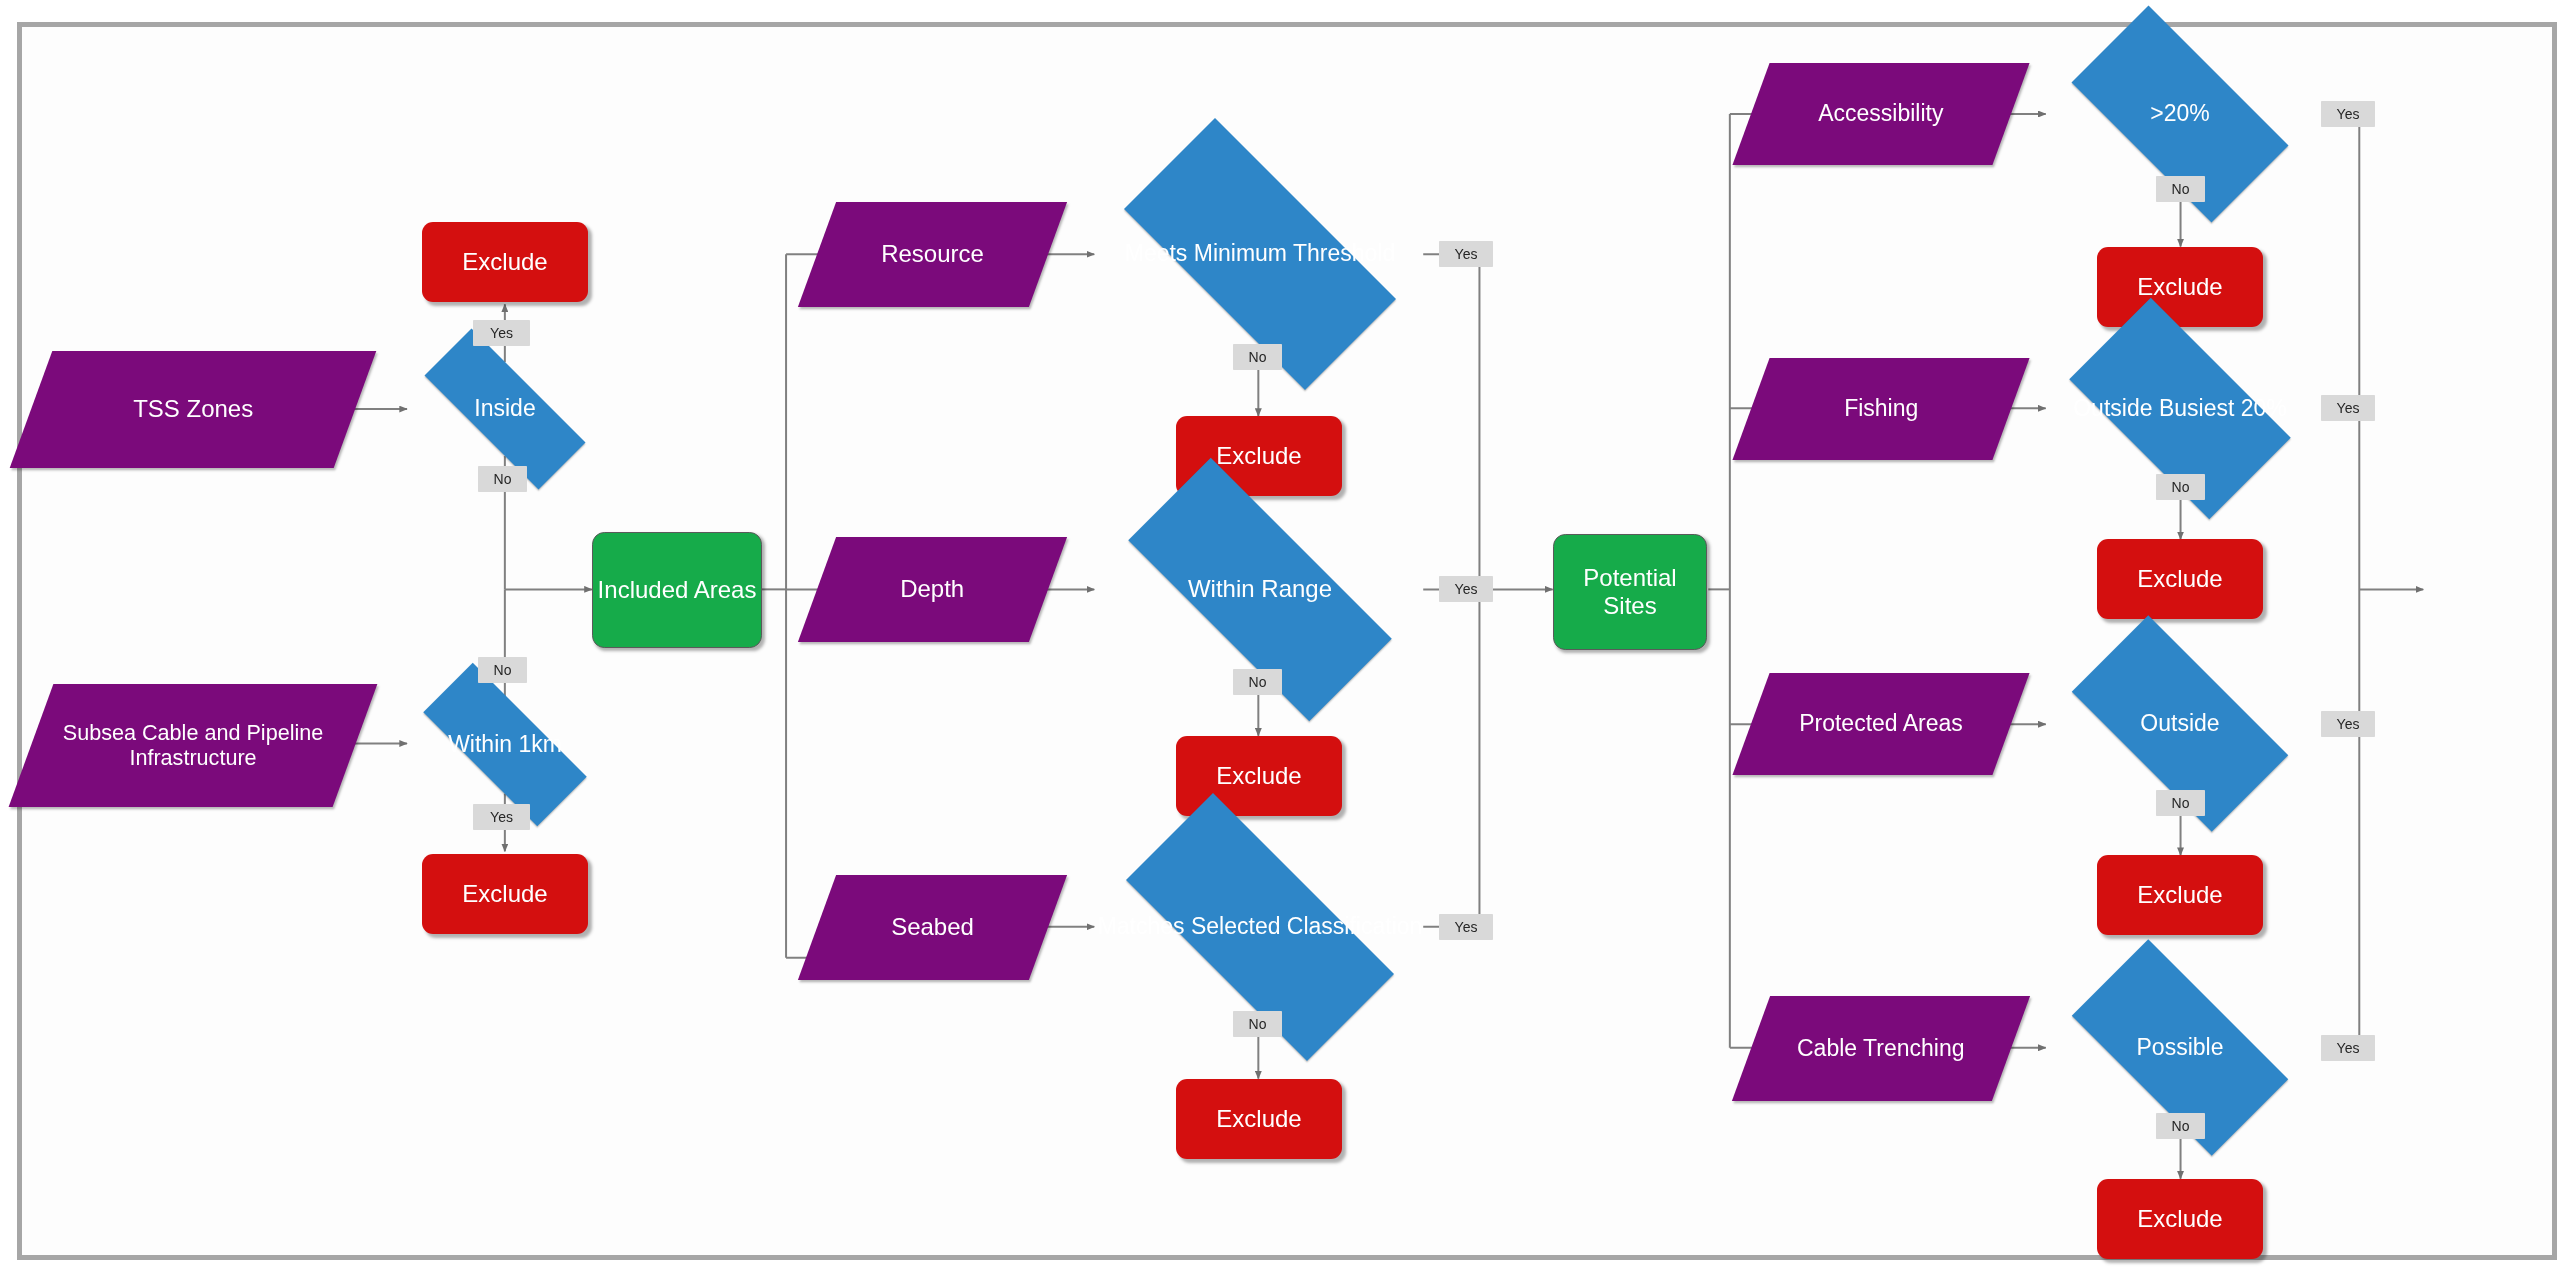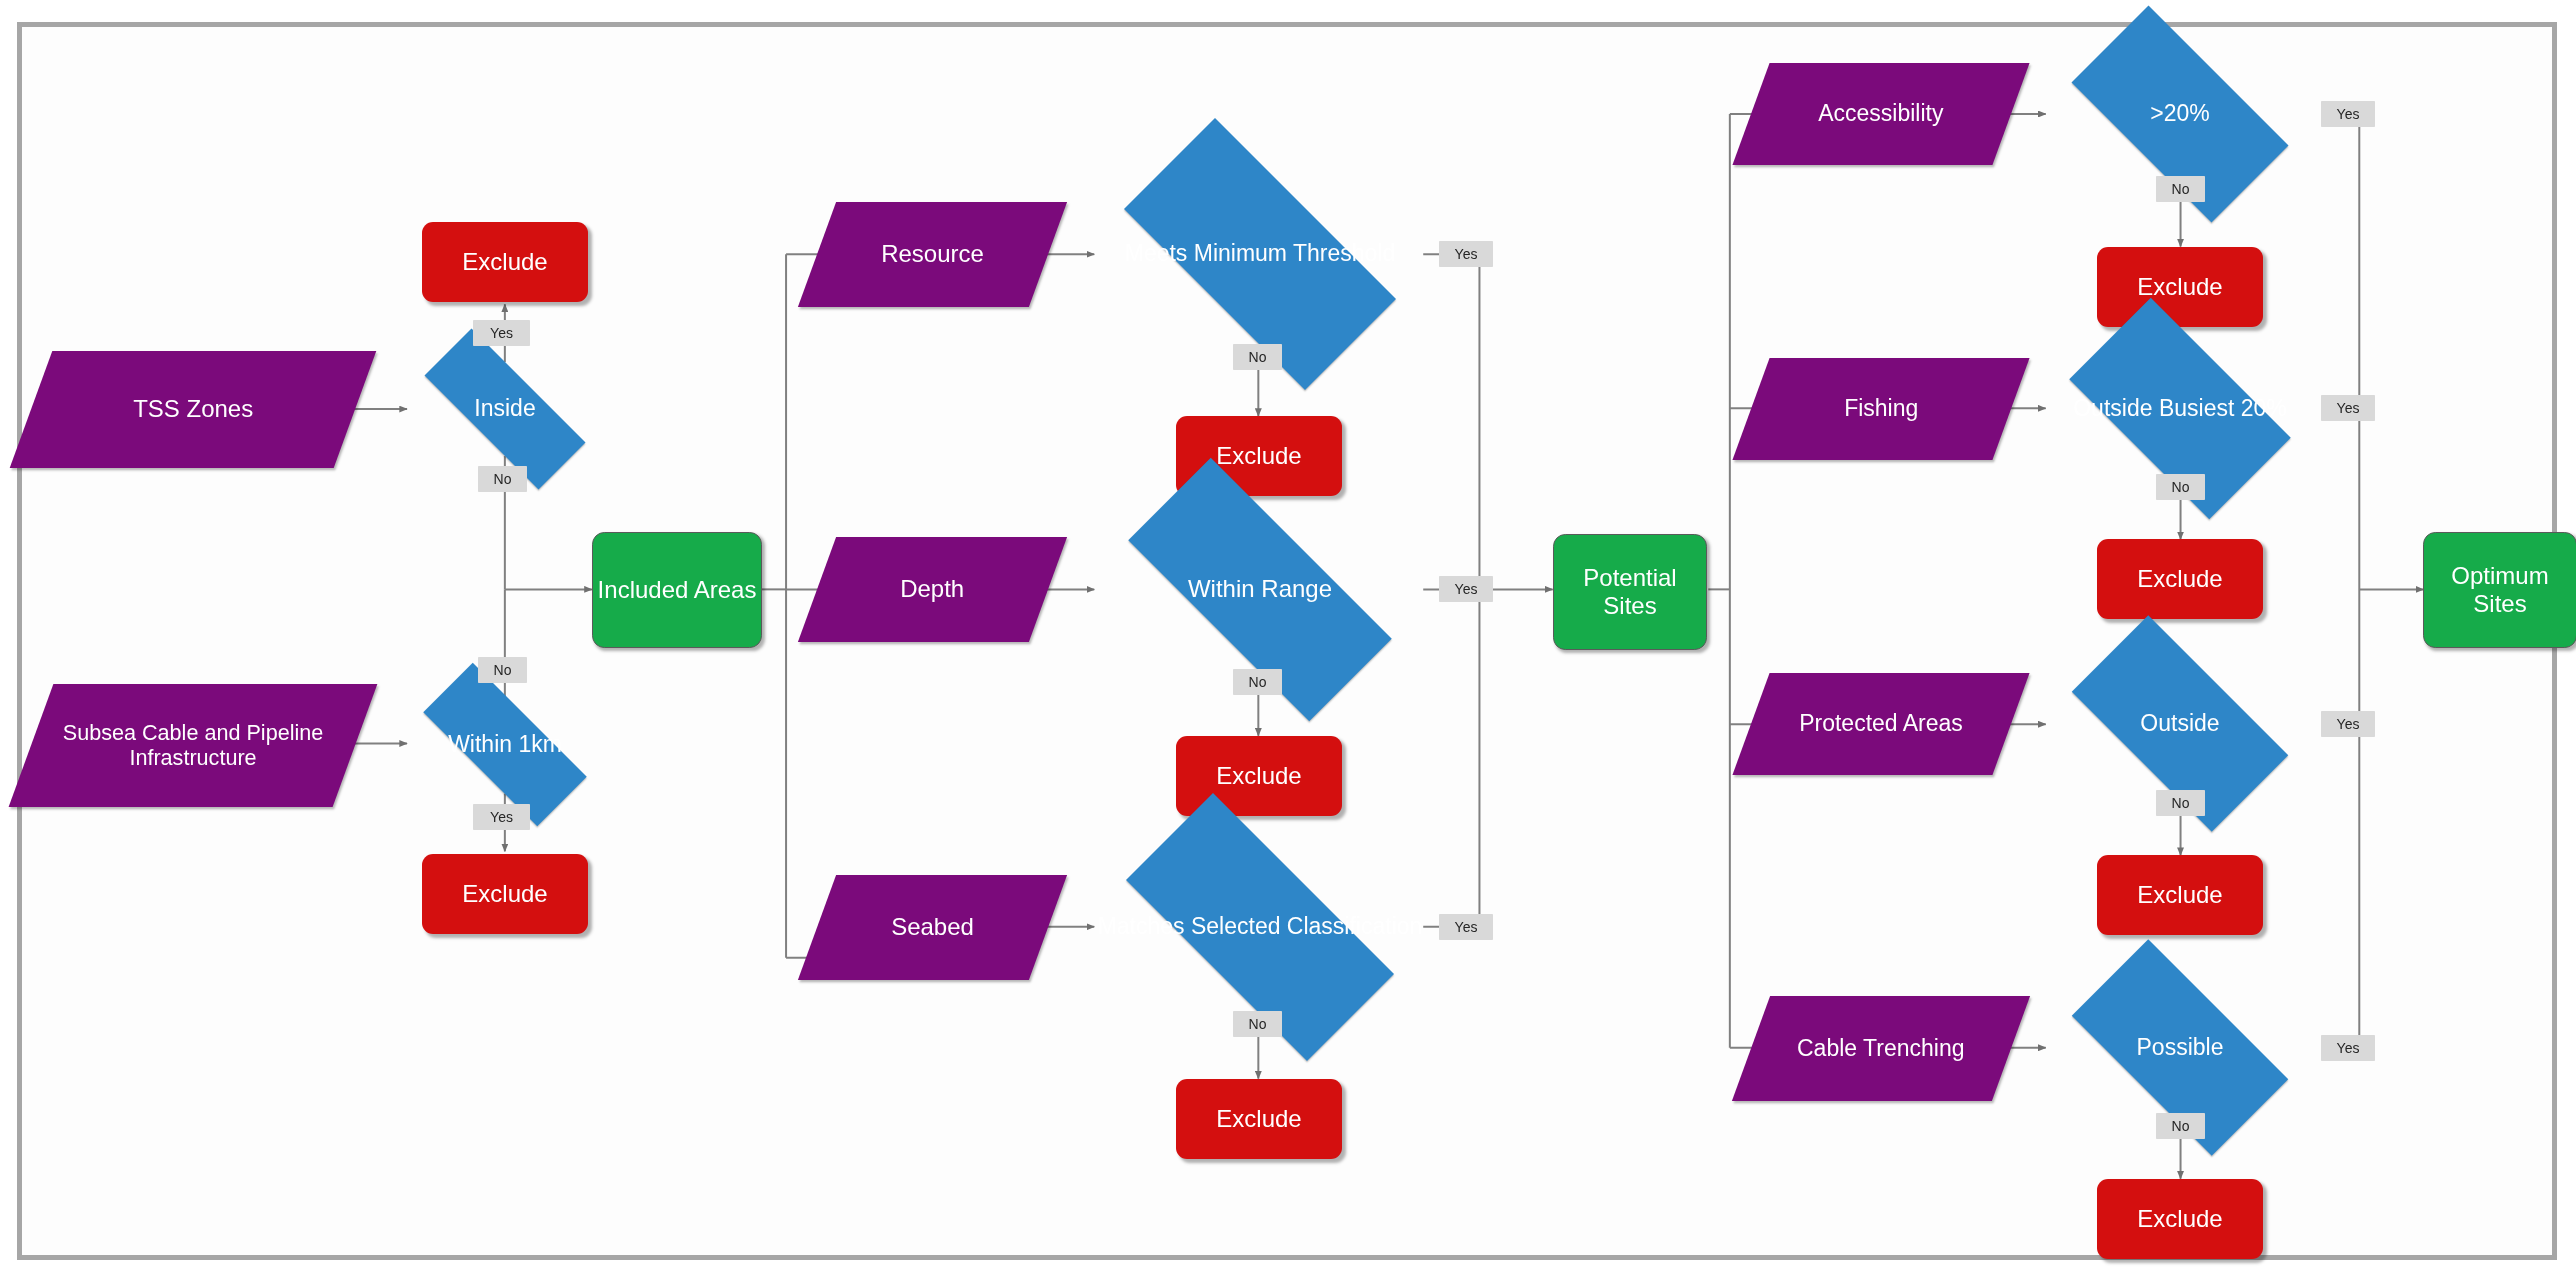--- a/index.html
+++ b/index.html
@@ -243,17 +243,14 @@
   <div class="node diamond t30" style="left:2040px;top:971px;width:280px;height:153px;">
     <div class="dshape"></div>
     <span>Possible</span>
   </div>
   <div class="lbl" style="left:2321px;top:1035px;width:54px;height:26px;">Yes</div>
   <div class="lbl" style="left:2156px;top:1113px;width:49px;height:26px;">No</div>
   <div class="node red t31" style="left:2097px;top:1179px;width:166px;height:80px;">
     <span>Exclude</span>
   </div>
 
-  <div class="node green t31" style="left:2423px;top:532px;width:154px;height:116px;">
-    <span>Optimum Sites</span>
-  </div>
 </div>
 
 
 </body></html>

